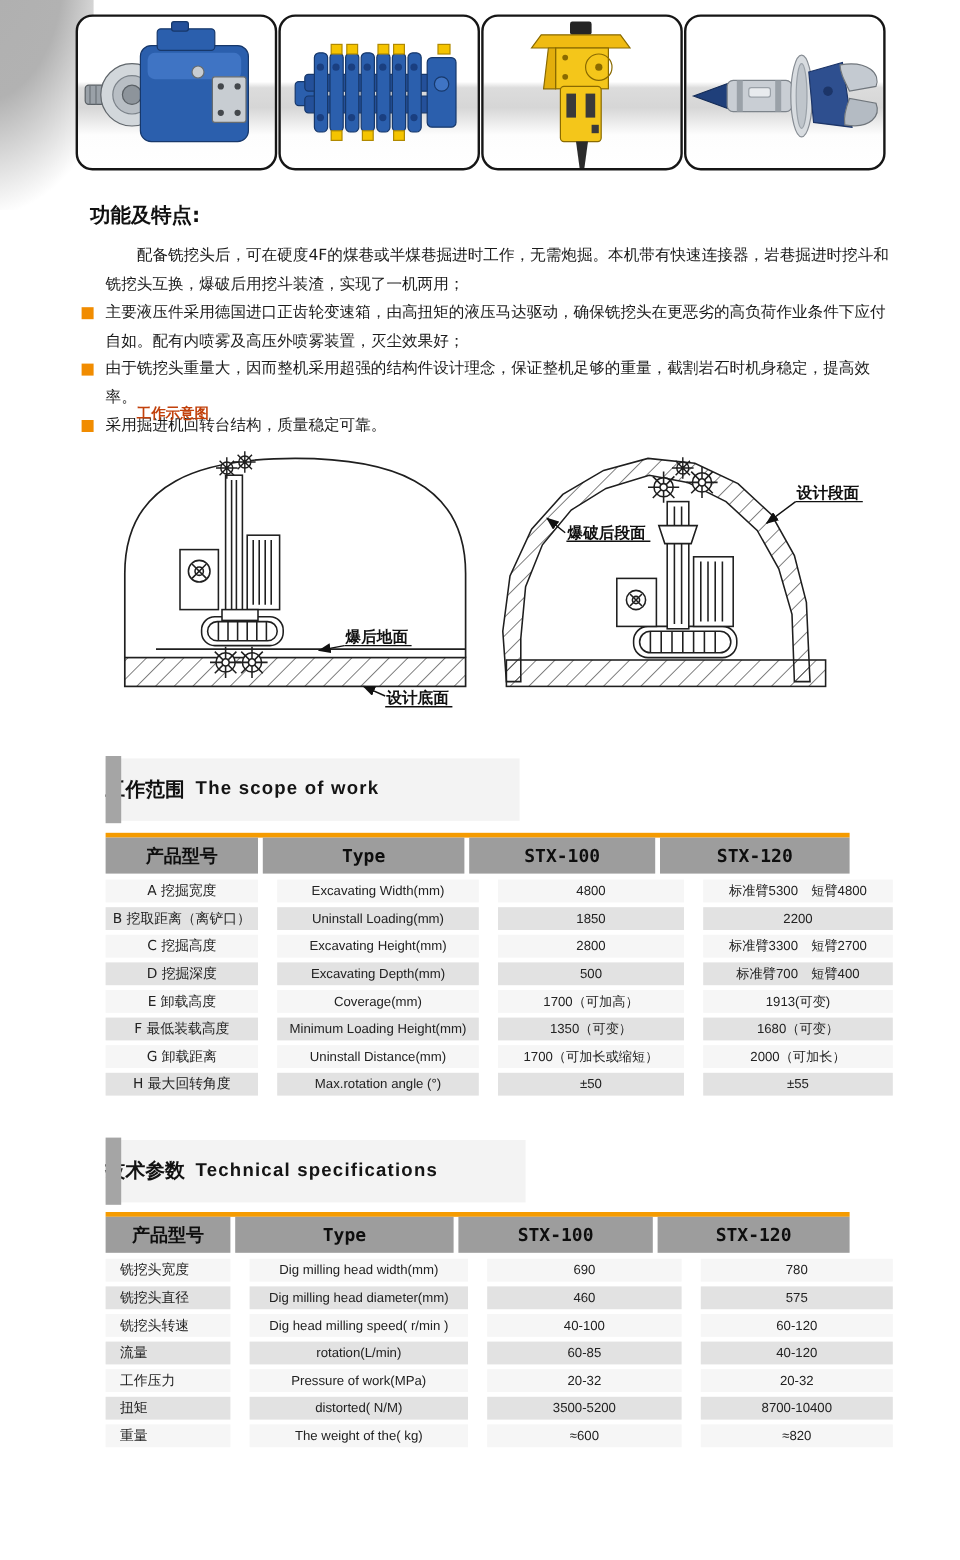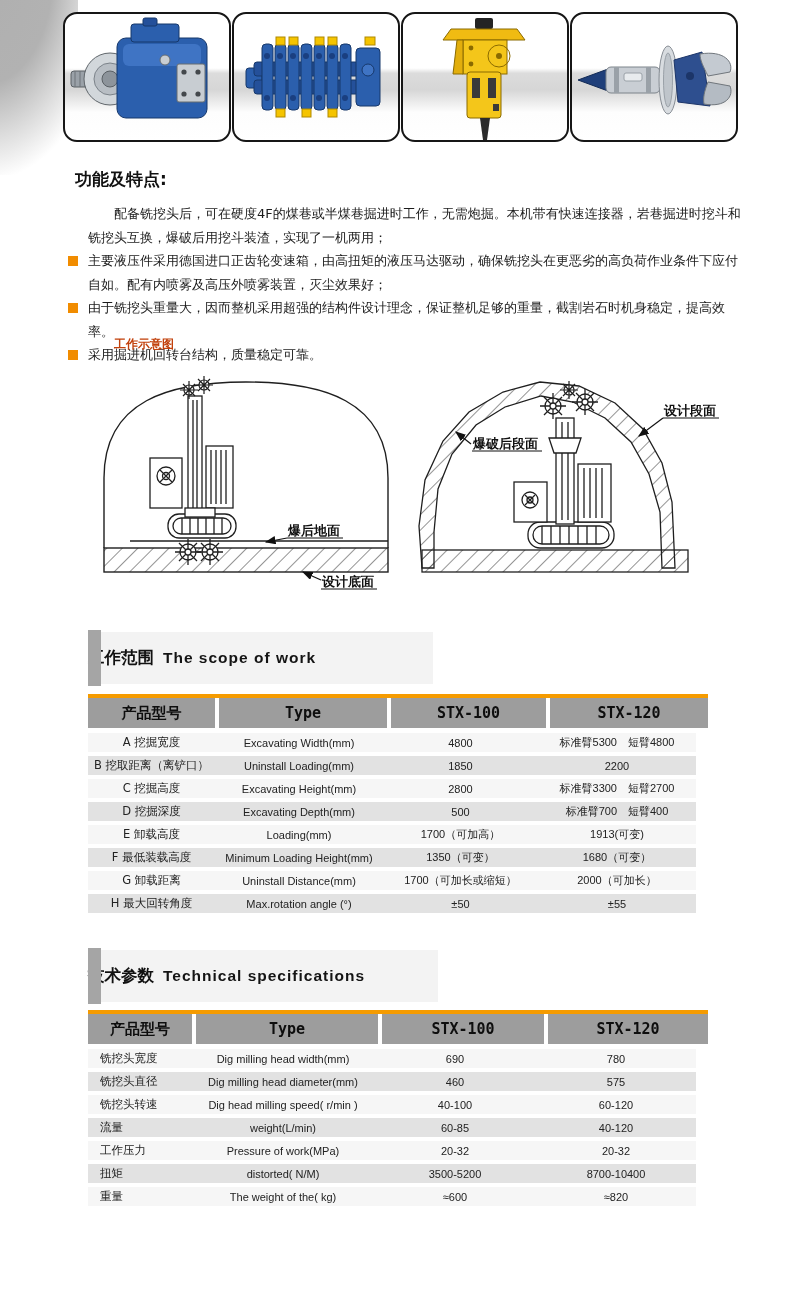--- a/index.html
+++ b/index.html
@@ -57,21 +57,21 @@
   #spec-table{top:1010px; --cols:104px 182px 162px 160px;}
   .tbl-orange{height:4px; background:var(--tblOrange);}
   .tbl-header{display:grid; grid-template-columns:var(--cols); column-gap:4px;}
   .tbl-header .hcell{
     background:var(--hdrGray); height:30px; display:flex; align-items:center; justify-content:center;
     font-weight:bold; font-size:15px; color:#0e0e0e;
     font-family:"DejaVu Sans Mono","Liberation Mono",monospace;
   }
   .tbl-header .hcell.c0{font-family:"DejaVu Sans","Liberation Sans",sans-serif;}
   .tbl-body{margin-top:5px;}
-  .trow{display:grid; grid-template-columns:var(--cols); column-gap:0; margin-bottom:4px;}
+  .trow{display:grid; grid-template-columns:var(--cols); column-gap:16px; margin-bottom:4px;}
   .trow .cell{
     height:19px; display:flex; align-items:center; justify-content:center;
     font-size:11px; color:#222;
     font-family:Liberation Sans, sans-serif;
   }
   .trow .cell.c0{font-family:"DejaVu Sans","Liberation Sans",sans-serif; font-size:11.5px;}
   .trow.light .cell{background:var(--rowLight);}
   .trow.dark .cell{background:var(--rowDark);}
   #spec-table .trow .cell.c0{justify-content:flex-start; padding-left:12px;}
 </style>
@@ -315,21 +315,21 @@
         <div class="cell c3">标准臂3300　短臂2700</div>
       </div>
       <div class="trow dark">
         <div class="cell c0">D 挖掘深度</div>
         <div class="cell c1">Excavating Depth(mm)</div>
         <div class="cell c2">500</div>
         <div class="cell c3">标准臂700　短臂400</div>
       </div>
       <div class="trow light">
         <div class="cell c0">E 卸载高度</div>
-        <div class="cell c1">Loading(mm)</div>
+        <div class="cell c1">Coverage(mm)</div>
         <div class="cell c2">1700（可加高）</div>
         <div class="cell c3">1913(可变)</div>
       </div>
       <div class="trow dark">
         <div class="cell c0">F 最低装载高度</div>
         <div class="cell c1">Minimum Loading Height(mm)</div>
         <div class="cell c2">1350（可变）</div>
         <div class="cell c3">1680（可变）</div>
       </div>
       <div class="trow light">
@@ -373,21 +373,21 @@
         <div class="cell c3">575</div>
       </div>
       <div class="trow light">
         <div class="cell c0">铣挖头转速</div>
         <div class="cell c1">Dig head milling speed( r/min )</div>
         <div class="cell c2">40-100</div>
         <div class="cell c3">60-120</div>
       </div>
       <div class="trow dark">
         <div class="cell c0">流量</div>
-        <div class="cell c1">weight(L/min)</div>
+        <div class="cell c1">rotation(L/min)</div>
         <div class="cell c2">60-85</div>
         <div class="cell c3">40-120</div>
       </div>
       <div class="trow light">
         <div class="cell c0">工作压力</div>
         <div class="cell c1">Pressure of work(MPa)</div>
         <div class="cell c2">20-32</div>
         <div class="cell c3">20-32</div>
       </div>
       <div class="trow dark">

